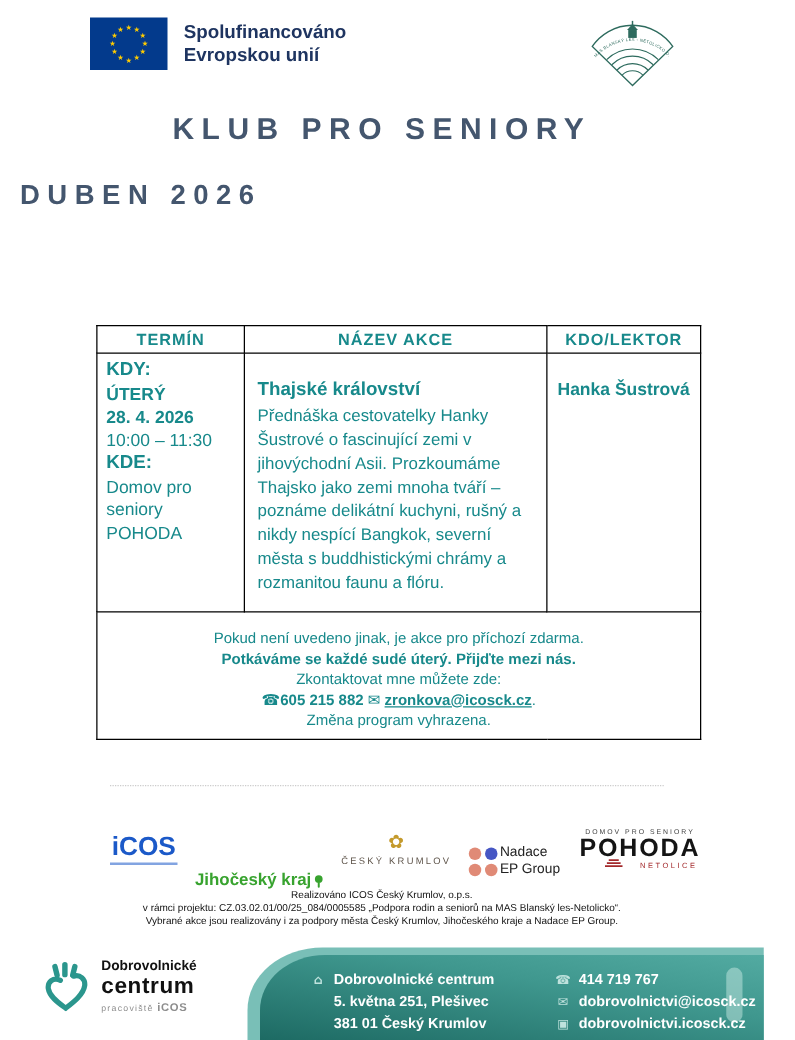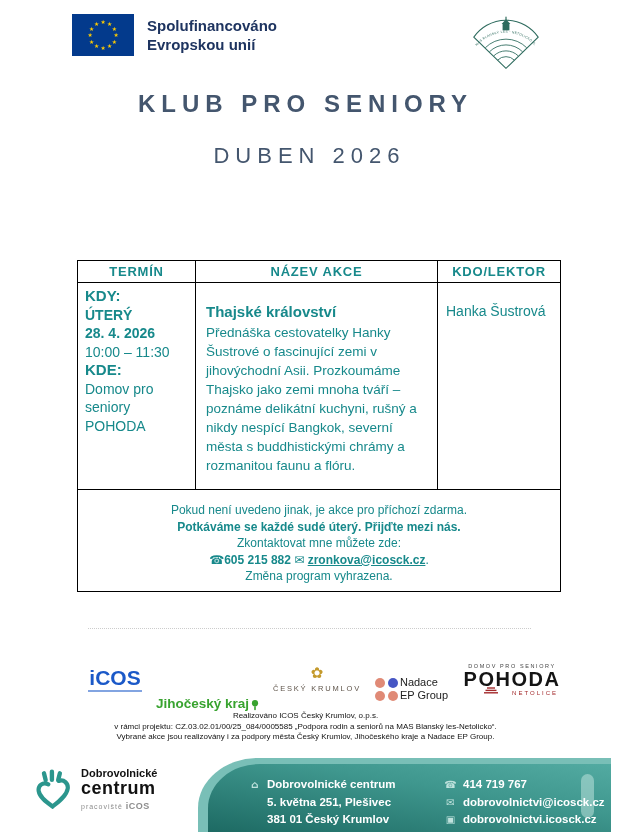--- a/index.html
+++ b/index.html
@@ -8,36 +8,36 @@
     font-family:"Liberation Sans", sans-serif; overflow:hidden;
   }
   
   .eu-block { position:absolute; left:72px; top:14px; display:flex; gap:13px; align-items:center; }
   .eu-flag { width:62px; height:42px; background:#033a8c; flex:0 0 auto; }
   .eu-text { font-weight:700; color:#1e3460; font-size:15px; line-height:19px; }
   .mas-logo { position:absolute; right:66px; top:16px; }
   
   .title1 { position:absolute; top:90px; left:0; width:100%; text-align:center;
             font-size:24px; font-weight:700; letter-spacing:6px; color:#44566e; }
-  .title2 { position:absolute; top:143px; left:4px; width:100%; text-align:center;
-            font-size:22px; font-weight:400; letter-spacing:6px; color:#44566e; }
+  .title2 { position:absolute; top:143px; left:16px; width:100%; text-align:left;
+            font-size:22px; font-weight:700; letter-spacing:6px; color:#44566e; }
   .title3 { position:absolute; top:190px; left:0; width:100%; text-align:center;
             font-size:13.5px; font-weight:800; letter-spacing:3.5px; color:#44566e; }
   
   .event-table { position:absolute; left:77px; top:260px; width:483px; border-collapse:collapse; table-layout:fixed; }
   .event-table th, .event-table td { border:1.5px solid #000; }
   .event-table th { color:#17898b; font-size:13px; font-weight:700; letter-spacing:0.8px; padding:3px 2px; }
   .event-row td { height:186px; vertical-align:top; color:#17898b; }
   .cell-when { padding:4px 4px 0 7px; font-size:14px; line-height:18.5px; }
   .cell-when .bigbold { font-size:15px; font-weight:800; }
   .cell-when .bold { font-weight:700; }
   .cell-name { padding:20px 10px 0 10px; }
   .event-title { font-size:15px; font-weight:800; margin-bottom:3px; }
   .event-desc { font-size:13.5px; line-height:19px; }
-  .cell-who { padding:20px 4px 0 8px; font-size:14px; font-weight:400; }
+  .cell-who { padding:20px 4px 0 8px; font-size:14px; font-weight:700; }
   .note-row td { height:88px; vertical-align:top; text-align:center; color:#17898b;
                  font-size:12px; line-height:16.5px; padding-top:12px; }
   .note-row .bold { font-weight:700; }
   .email-link { font-weight:700; text-decoration:underline; color:#17898b; cursor:pointer; }
   .t-icon { font-family:"DejaVu Sans", sans-serif; }
   
   .dotted-rule { position:absolute; left:88px; right:80px; top:628px; border-top:1px dotted #cccccc; }
   
   .partners { position:absolute; left:88px; top:650px; width:474px; height:58px;
               display:flex; align-items:center; justify-content:space-between; }

